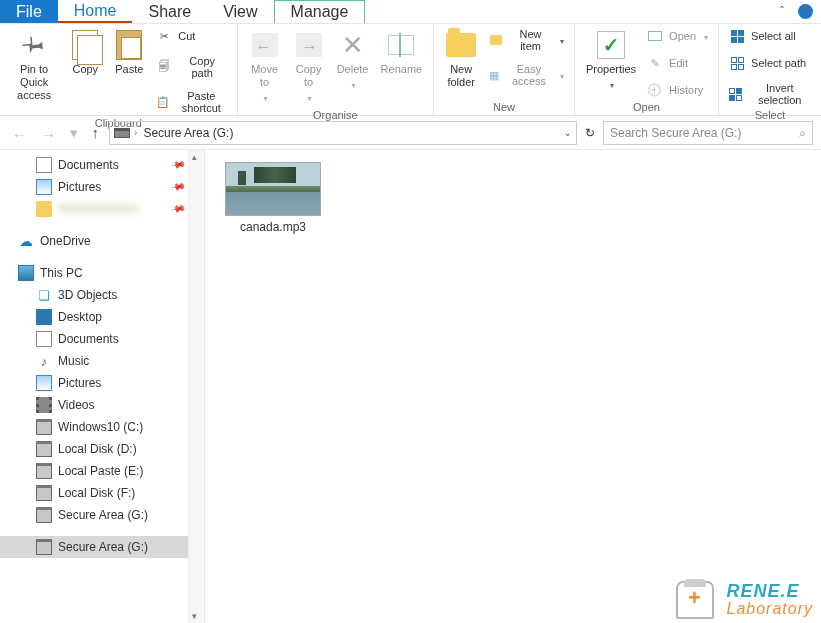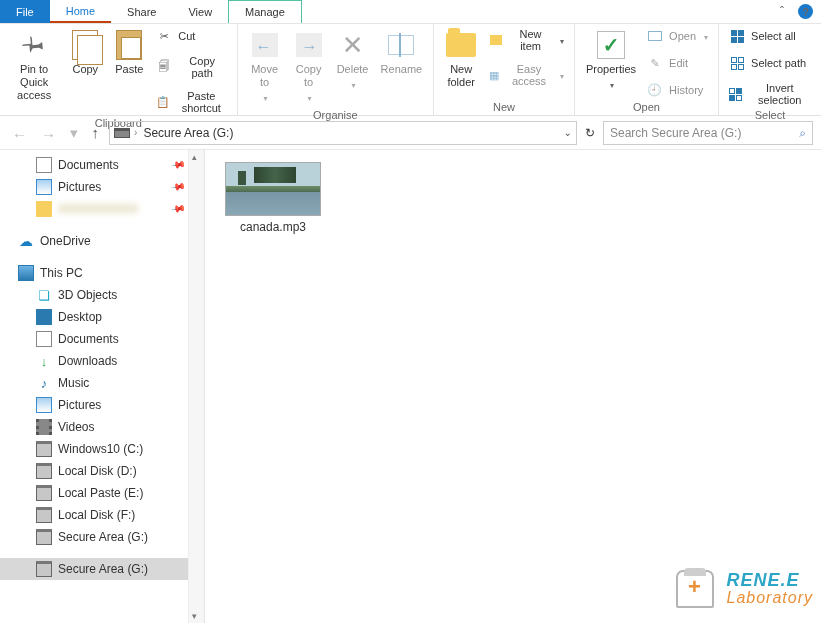--- a/index.html
+++ b/index.html
@@ -1,20 +1,20 @@
 <!DOCTYPE html>
 <html><head>
 <meta charset="utf-8">
 <style>
 * { box-sizing: border-box; margin: 0; padding: 0; font-family: "Segoe UI", Tahoma, sans-serif; }
 body { width: 821px; height: 623px; overflow: hidden; background: #fff; font-size: 12px; color: #333; position: relative; }
 
 
 .tab-strip { height: 24px; display: flex; background: #fff; border-bottom: 1px solid #e5e5e5; }
-.tab { padding: 4px 16px; display: flex; align-items: center; font-size: 11px; cursor: pointer; position: relative; }
+.tab { padding: 4px 16px; display: flex; align-items: center; font-size: 16px; cursor: pointer; position: relative; }
 .tab.file { background: #1979ca; color: #fff; }
 .tab.active { border-bottom: 2px solid #c2410c; color: #1979ca; }
 .tab.manage { border: 1px solid #52c2a3; border-bottom: none; }
 .title-icons { margin-left: auto; display: flex; align-items: center; padding-right: 8px; gap: 14px; }
 .title-icons span { color: #666; }
 .help-icon { width: 15px; height: 15px; background: #1979ca; color: #fff; border-radius: 50%; display: inline-flex; align-items: center; justify-content: center; font-size: 11px; font-weight: bold; }
 
 
 .ribbon { height: 92px; display: flex; border-bottom: 1px solid #e1e1e1; background: #fff; }
 .ribbon-group { display: flex; flex-direction: column; border-right: 1px solid #e5e5e5; padding: 3px 6px 1px; }
@@ -56,21 +56,21 @@
 .tree-gap { height: 10px; }
 
 .main-area { flex: 1; padding: 12px 18px; position: relative; }
 .file-item { width: 100px; display: flex; flex-direction: column; align-items: center; gap: 4px; cursor: pointer; }
 .file-thumb { width: 96px; height: 54px; background: linear-gradient(to bottom, #b9d2d9 0%, #b9d2d9 45%, #6a8a66 45%, #4f6d52 55%, #7795a4 55%, #8aa7b5 100%); position: relative; border:1px solid #aaa; }
 .file-thumb::before{content:""; position:absolute; left:12px; top:8px; width:8px; height:14px; background:#3b5540;}
 .file-thumb::after{content:""; position:absolute; left:28px; top:4px; width:42px; height:16px; background:linear-gradient(to right,#2e4531,#44644a,#2e4531);}
 .file-thumb .cap { position:absolute; bottom:2px; left:4px; font-size:6px; color:#fff;}
 .file-name { font-size: 12px; text-align: center; }
 
-.watermark { position: absolute; right: 8px; bottom: 15px; display: flex; align-items: center; gap: 13px; opacity: 0.95; }
+.watermark { position: absolute; right: 8px; bottom: 4px; display: flex; align-items: center; gap: 13px; opacity: 0.95; }
 .wm-badge { width: 38px; height: 38px; border: 2px solid #b0b0b0; border-radius: 7px 7px 2px 2px; background: #fff; position: relative; }
 .wm-badge::before { content:"+"; position:absolute; left:50%; top:45%; transform:translate(-50%,-50%); font-size:22px; font-weight:bold; color:#e88b2e;}
 .wm-badge::after{content:""; position:absolute; top:-4px; left:6px; right:6px; height:8px; background:#ccc; border-radius:4px 4px 0 0;}
 .wm-text { font-family: "Segoe UI", sans-serif; }
 .wm-text .l1 { color:#22a1c4; font-size:18px; font-weight:700; font-style:italic; letter-spacing:1px; line-height:1;}
 .wm-text .l2 { color:#e88b2e; font-size:16px; font-style:italic; text-align:right; letter-spacing:1px;}
 
 
 .i-pin-lg{width:26px;height:26px;}
 .i-pin-lg svg{width:26px;height:26px;fill:#6e6e6e;}
@@ -356,24 +356,20 @@
         </li>
         <li class="indent">
           <span class="tree-icon desk"></span>
           <span>Desktop</span>
         </li>
         <li class="indent">
           <span class="tree-icon doc"></span>
           <span>Documents</span>
         </li>
         <li class="indent">
-          <span class="tree-icon dl"></span>
-          <span>Downloads</span>
-        </li>
-        <li class="indent">
           <span class="tree-icon music"></span>
           <span>Music</span>
         </li>
         <li class="indent">
           <span class="tree-icon pic"></span>
           <span>Pictures</span>
         </li>
         <li class="indent">
           <span class="tree-icon vid"></span>
           <span>Videos</span>

